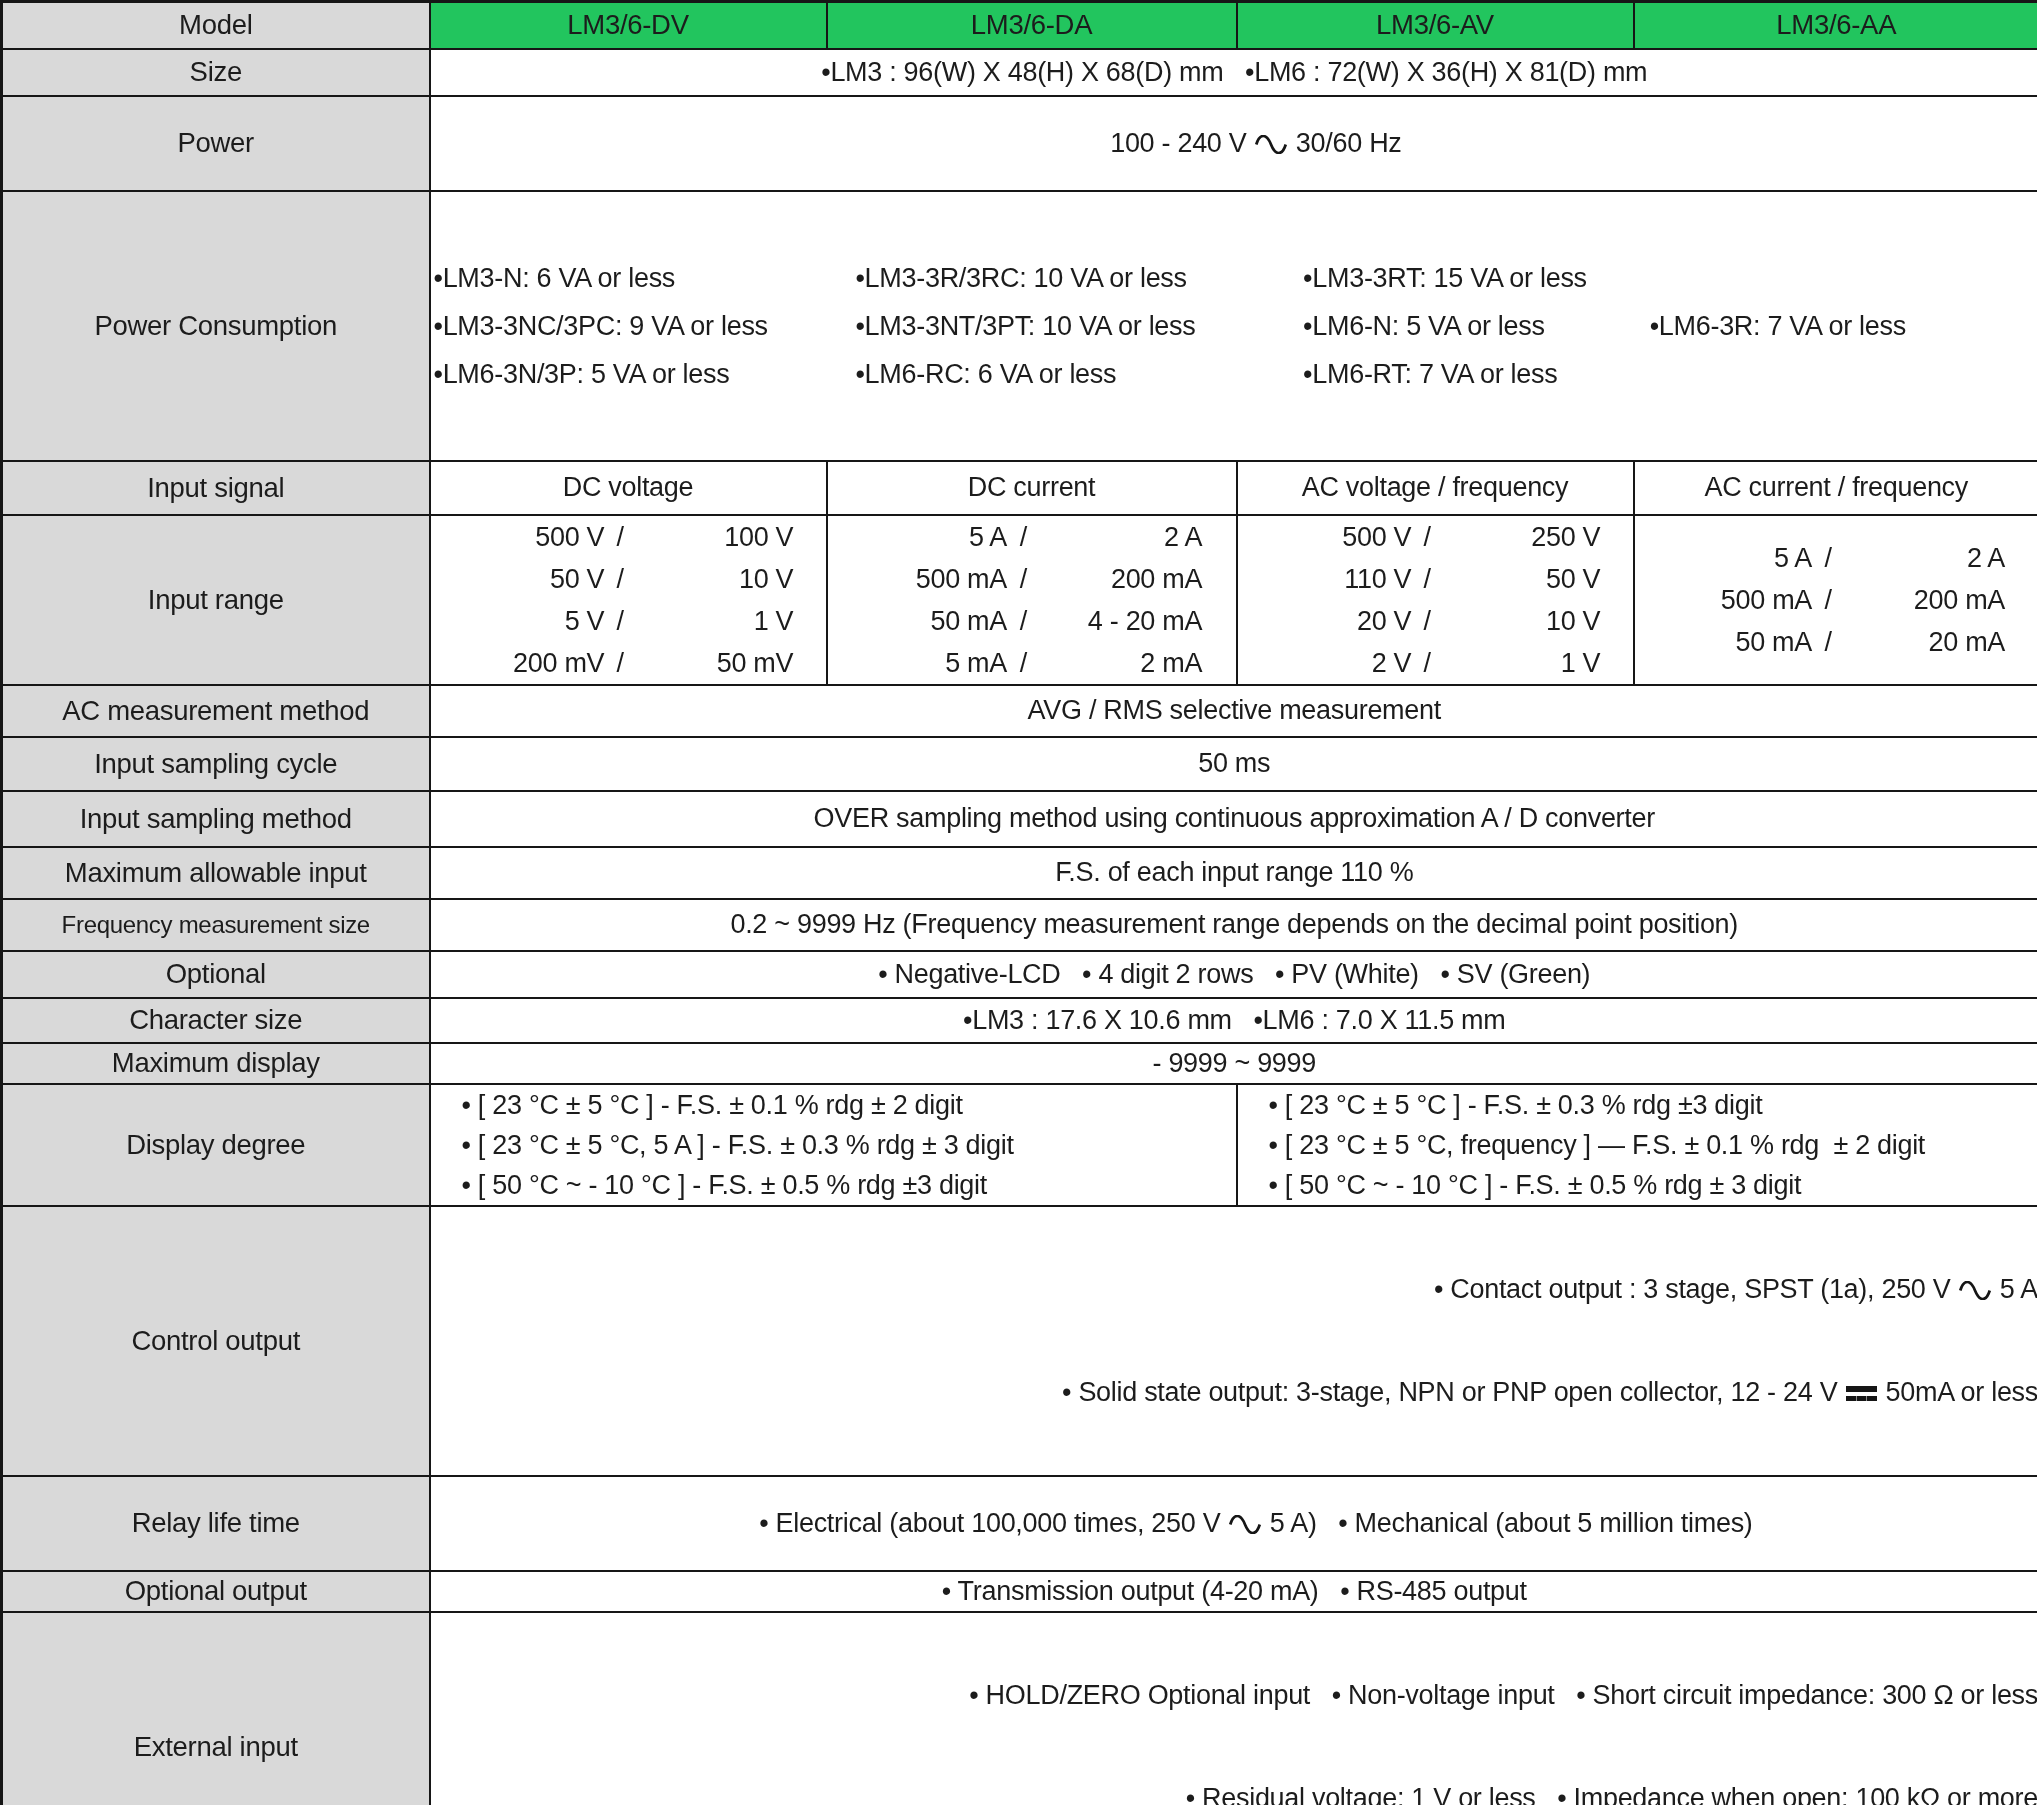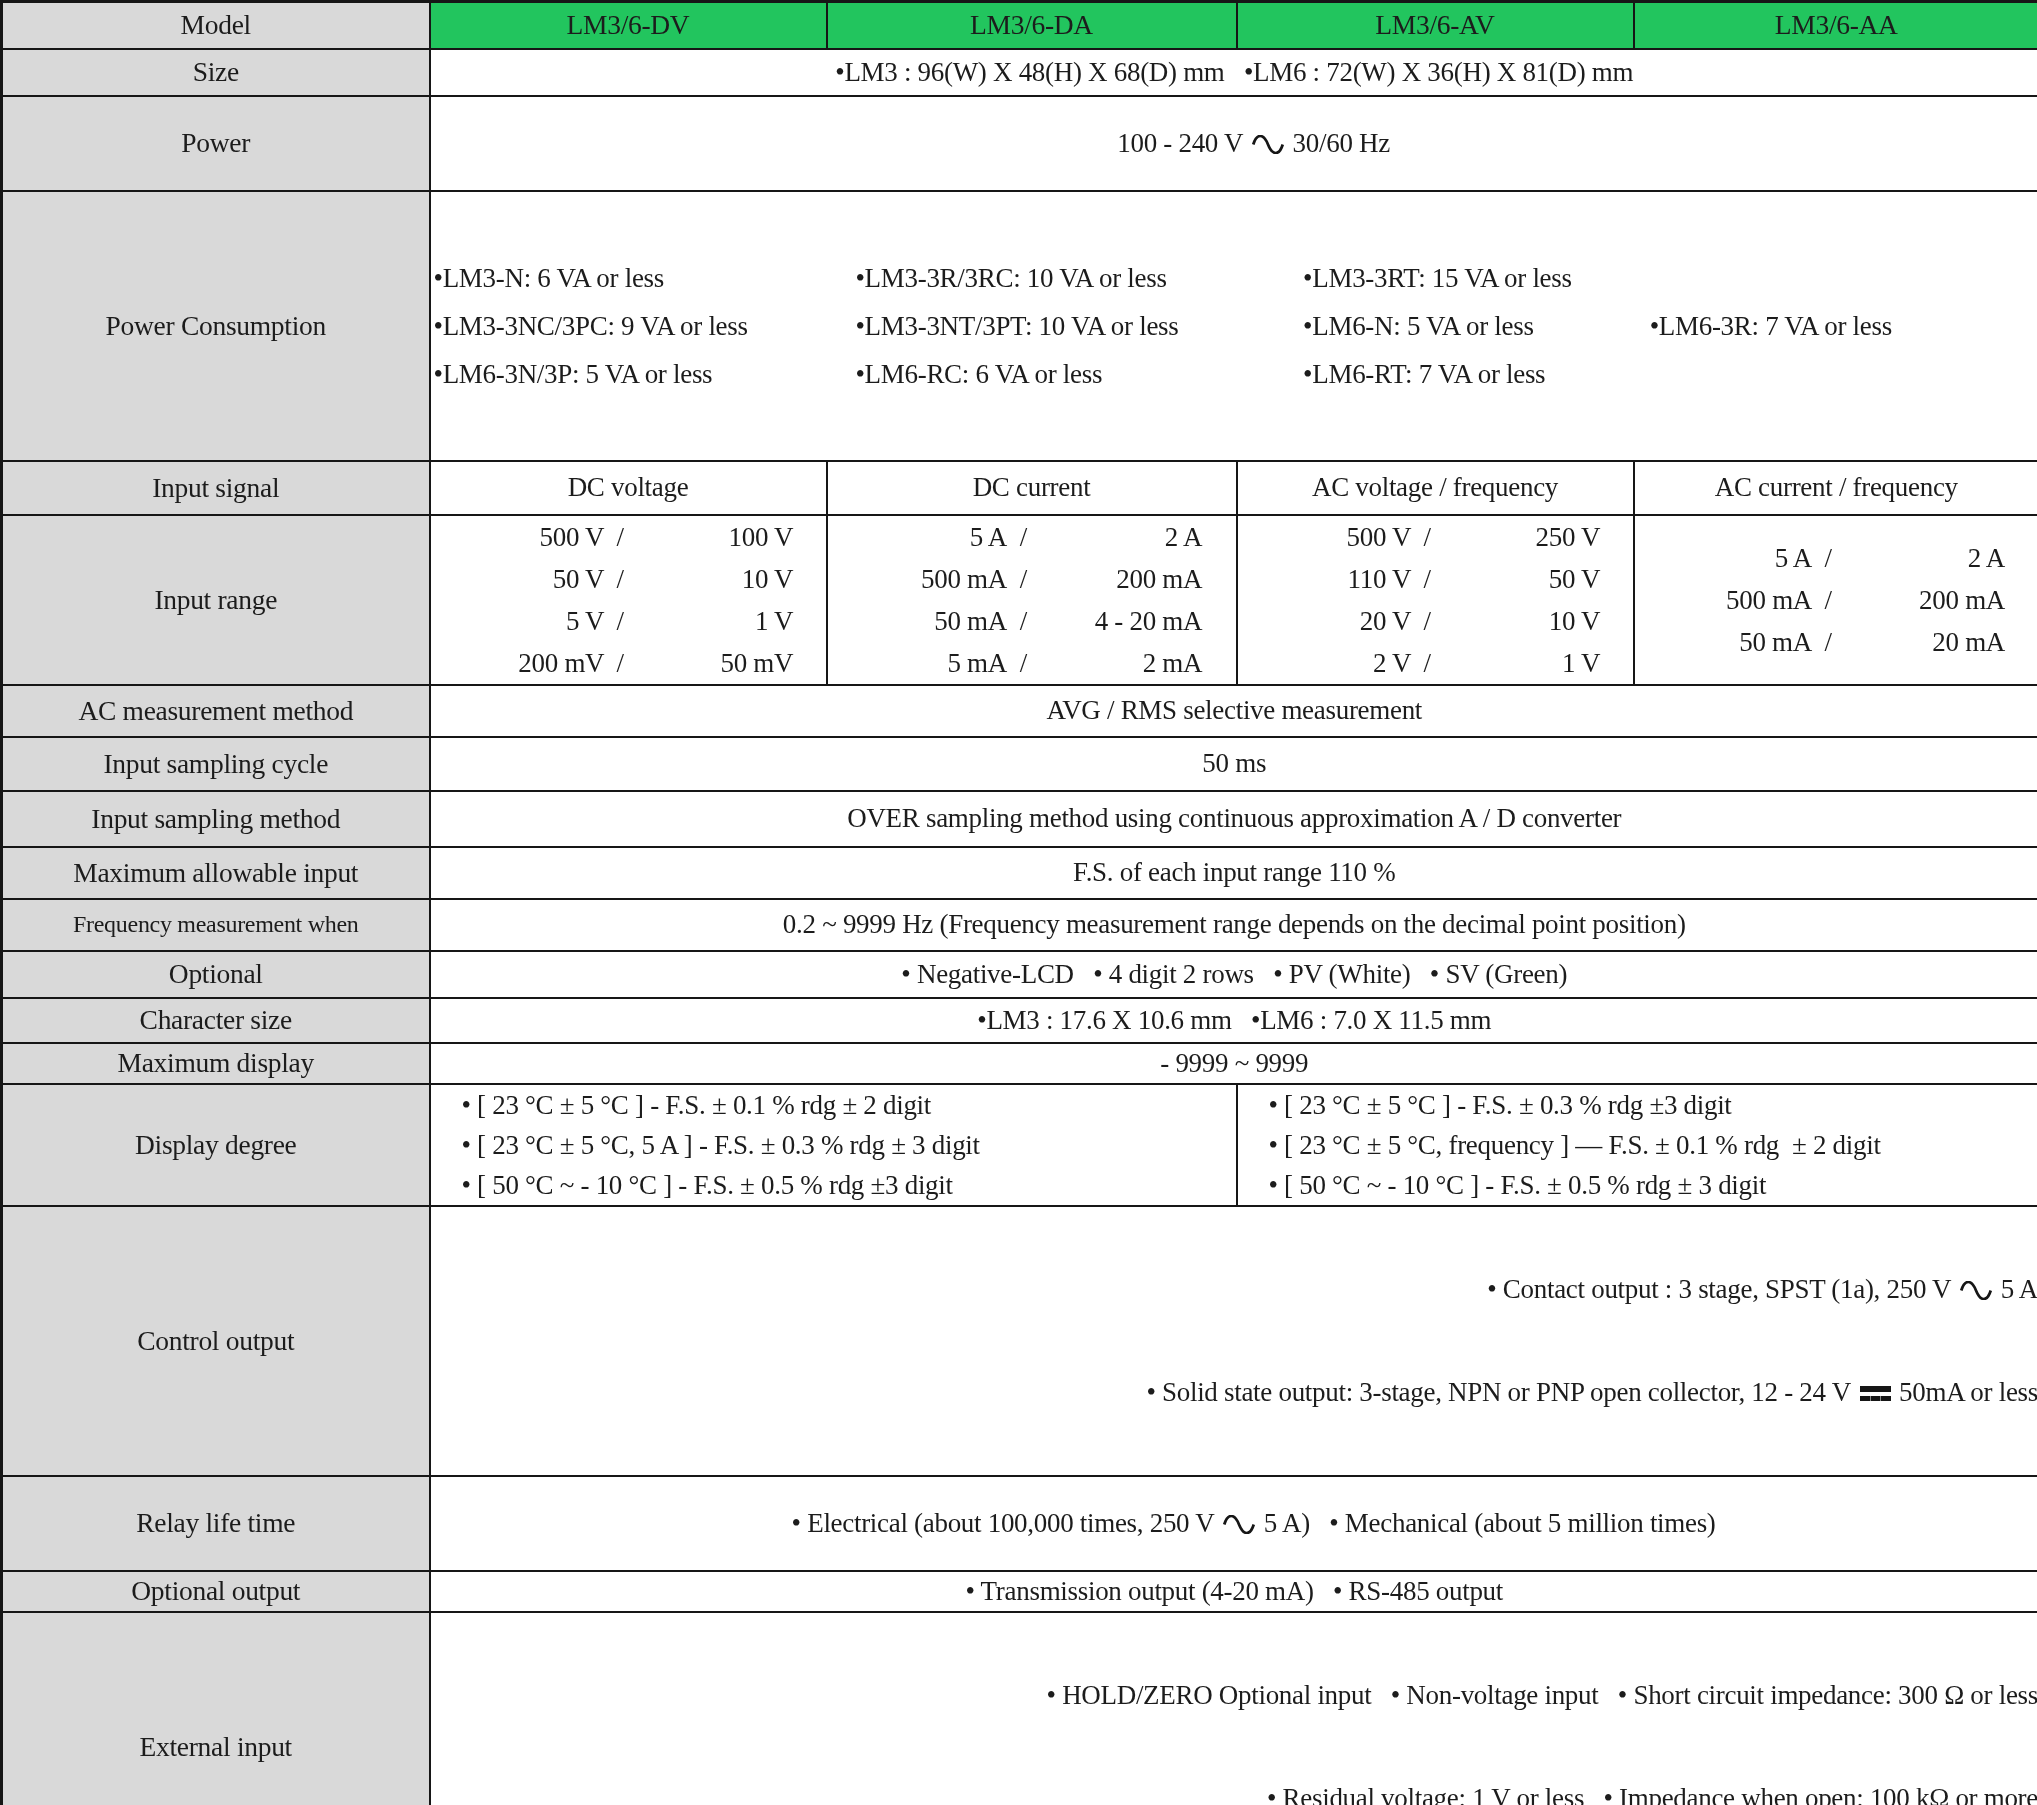--- a/index.html
+++ b/index.html
@@ -16,21 +16,20 @@
     border:3.4px solid #161616;
   }
   td{
     border:2.6px solid #161616;
     vertical-align:middle;
     text-align:center;
     font-size:27px;
     letter-spacing:-0.3px;
     padding:0;
     overflow:hidden;
-    font-family:Liberation Serif, serif;
   }
   td.lbl{
     background:#d9d9d9;
     font-size:27.5px;
     white-space:pre-wrap;
     padding:0 26px;
   }
   td.lbl.small{font-size:24px;padding:0 6.9px;}
   td.hdr{background:#22c55e;font-size:27.5px;}
   td.val{white-space:pre-wrap;}
@@ -237,21 +236,21 @@
   </tr>
   <tr style="height:56px">
     <td class="lbl">Input sampling method</td>
     <td class="val" colspan="4">OVER sampling method using continuous approximation A / D converter</td>
   </tr>
   <tr style="height:52px">
     <td class="lbl">Maximum allowable input</td>
     <td class="val" colspan="4">F.S. of each input range 110 %</td>
   </tr>
   <tr style="height:52px">
-    <td class="lbl small">Frequency measurement when</td>
+    <td class="lbl small">Frequency measurement size</td>
     <td class="val" colspan="4">0.2 ~ 9999 Hz (Frequency measurement range depends on the decimal point position)</td>
   </tr>
   <tr style="height:47px">
     <td class="lbl">Optional</td>
     <td class="val" colspan="4">• Negative-LCD   • 4 digit 2 rows   • PV (White)   • SV (Green)</td>
   </tr>
   <tr style="height:45px">
     <td class="lbl">Character size</td>
     <td class="val" colspan="4">•LM3 : 17.6 X 10.6 mm   •LM6 : 7.0 X 11.5 mm</td>
   </tr>

